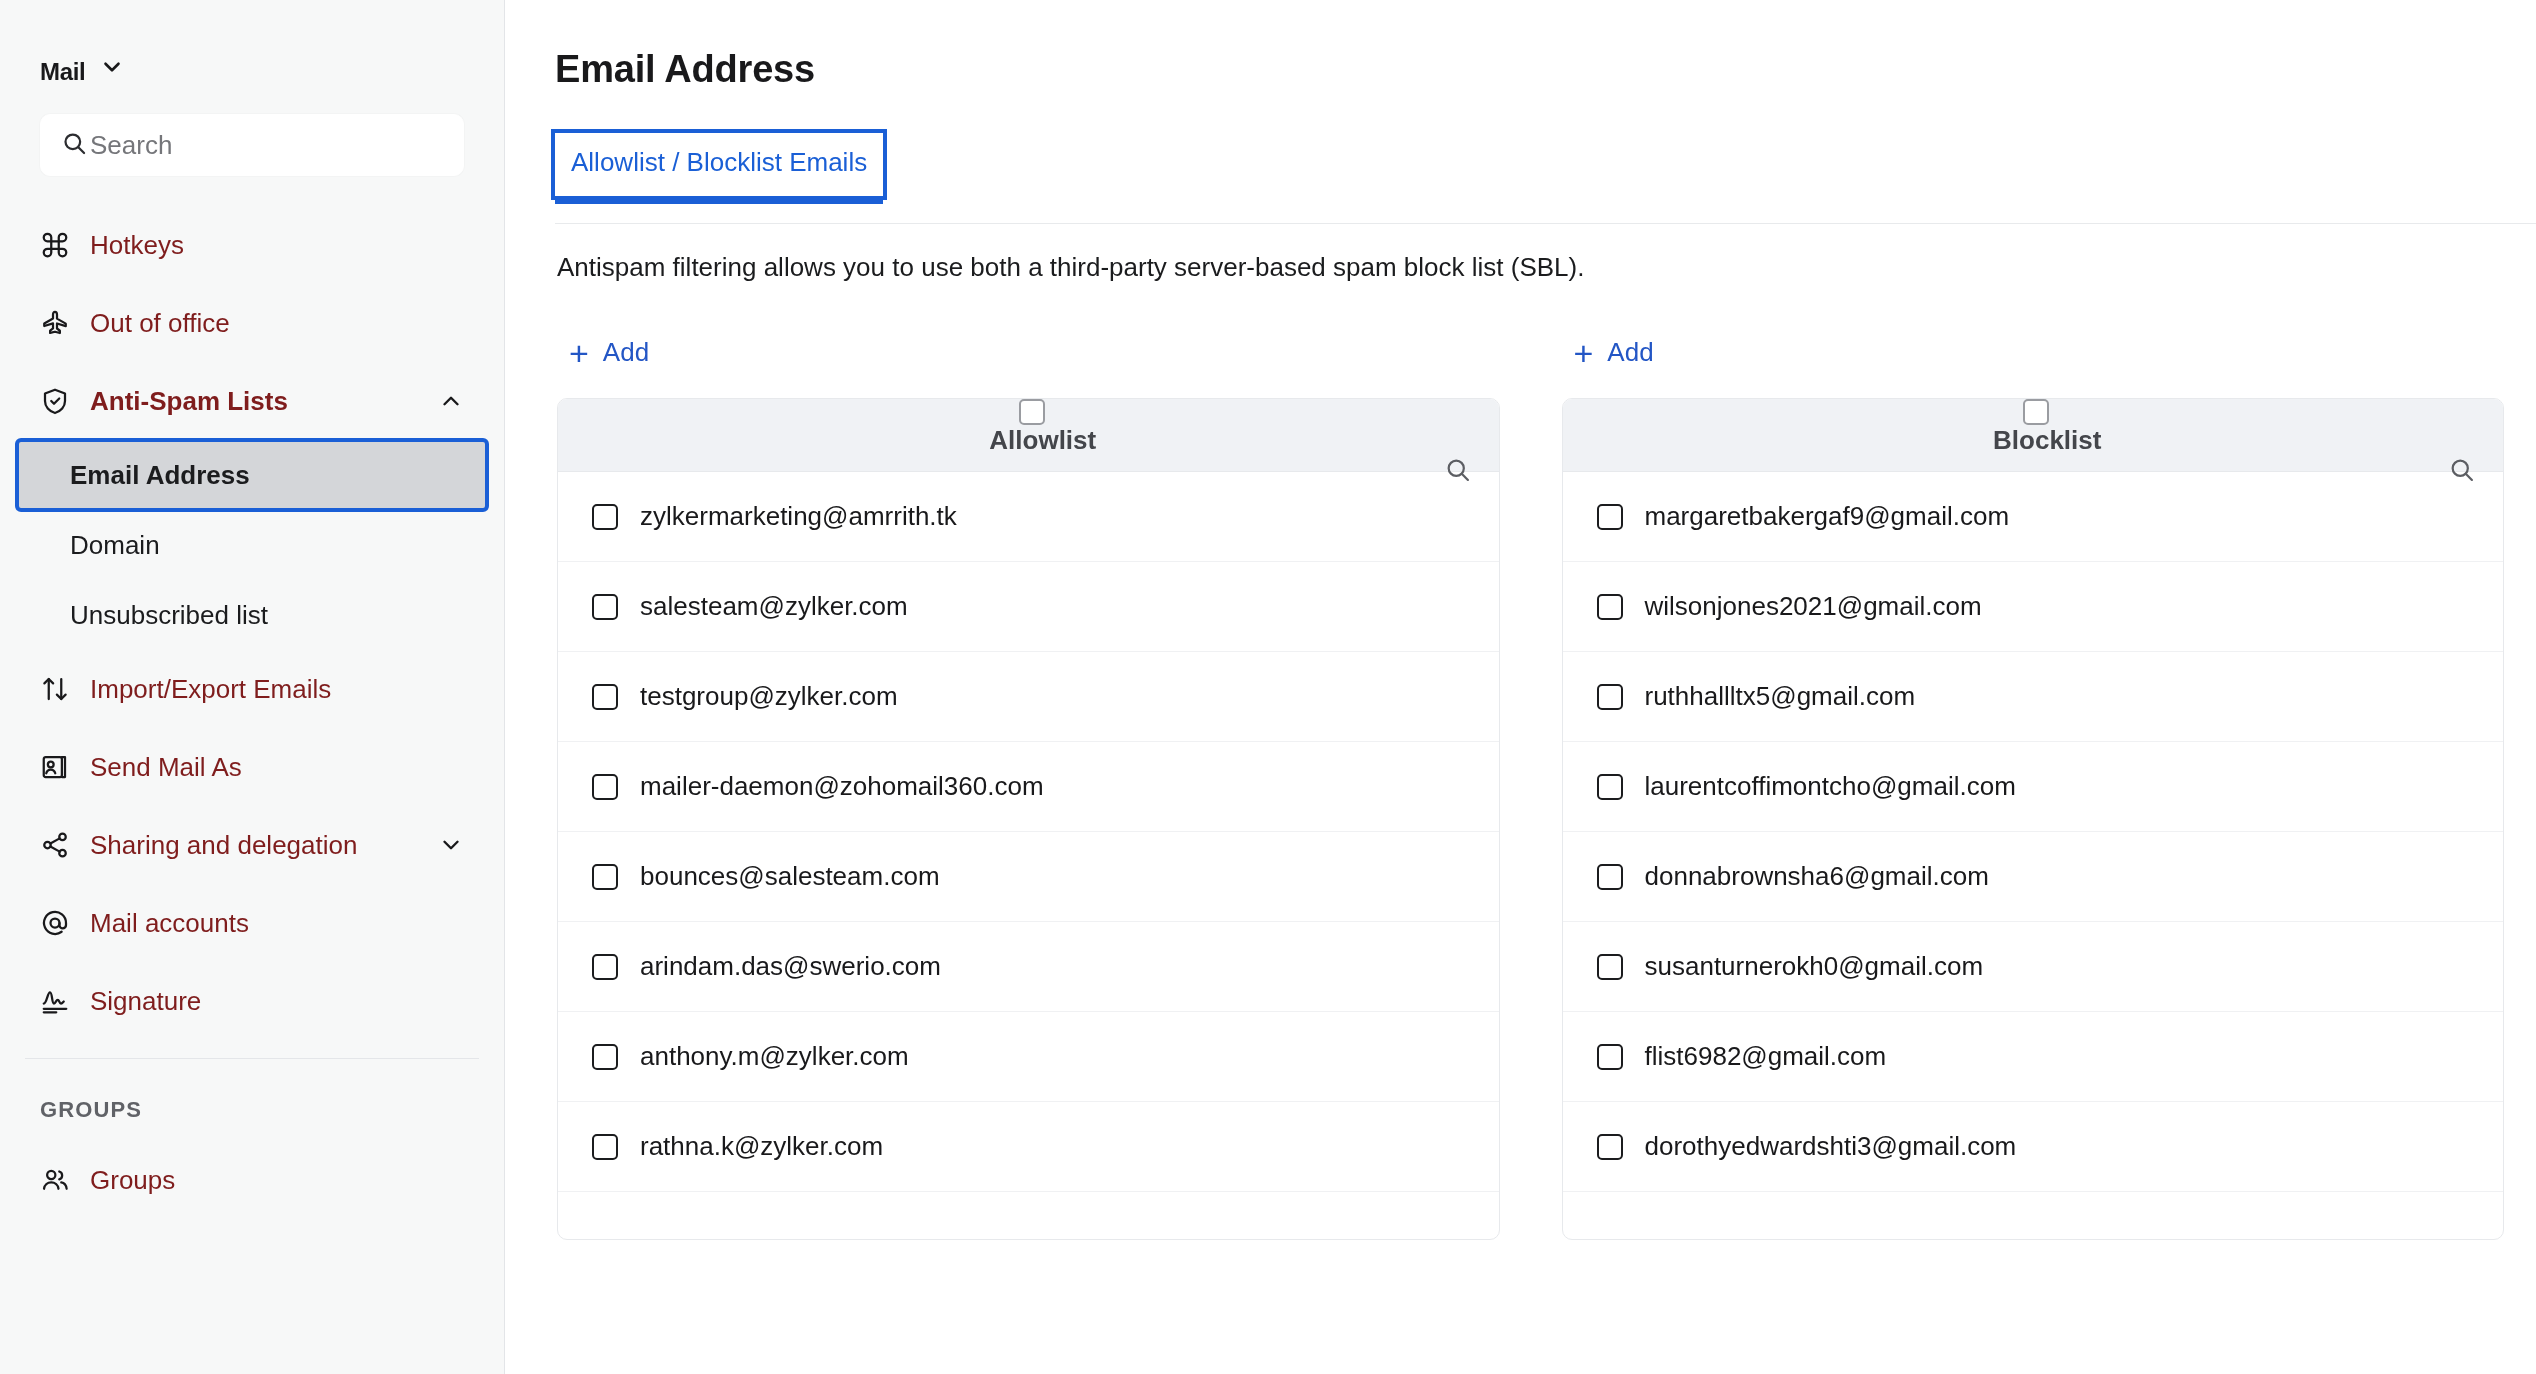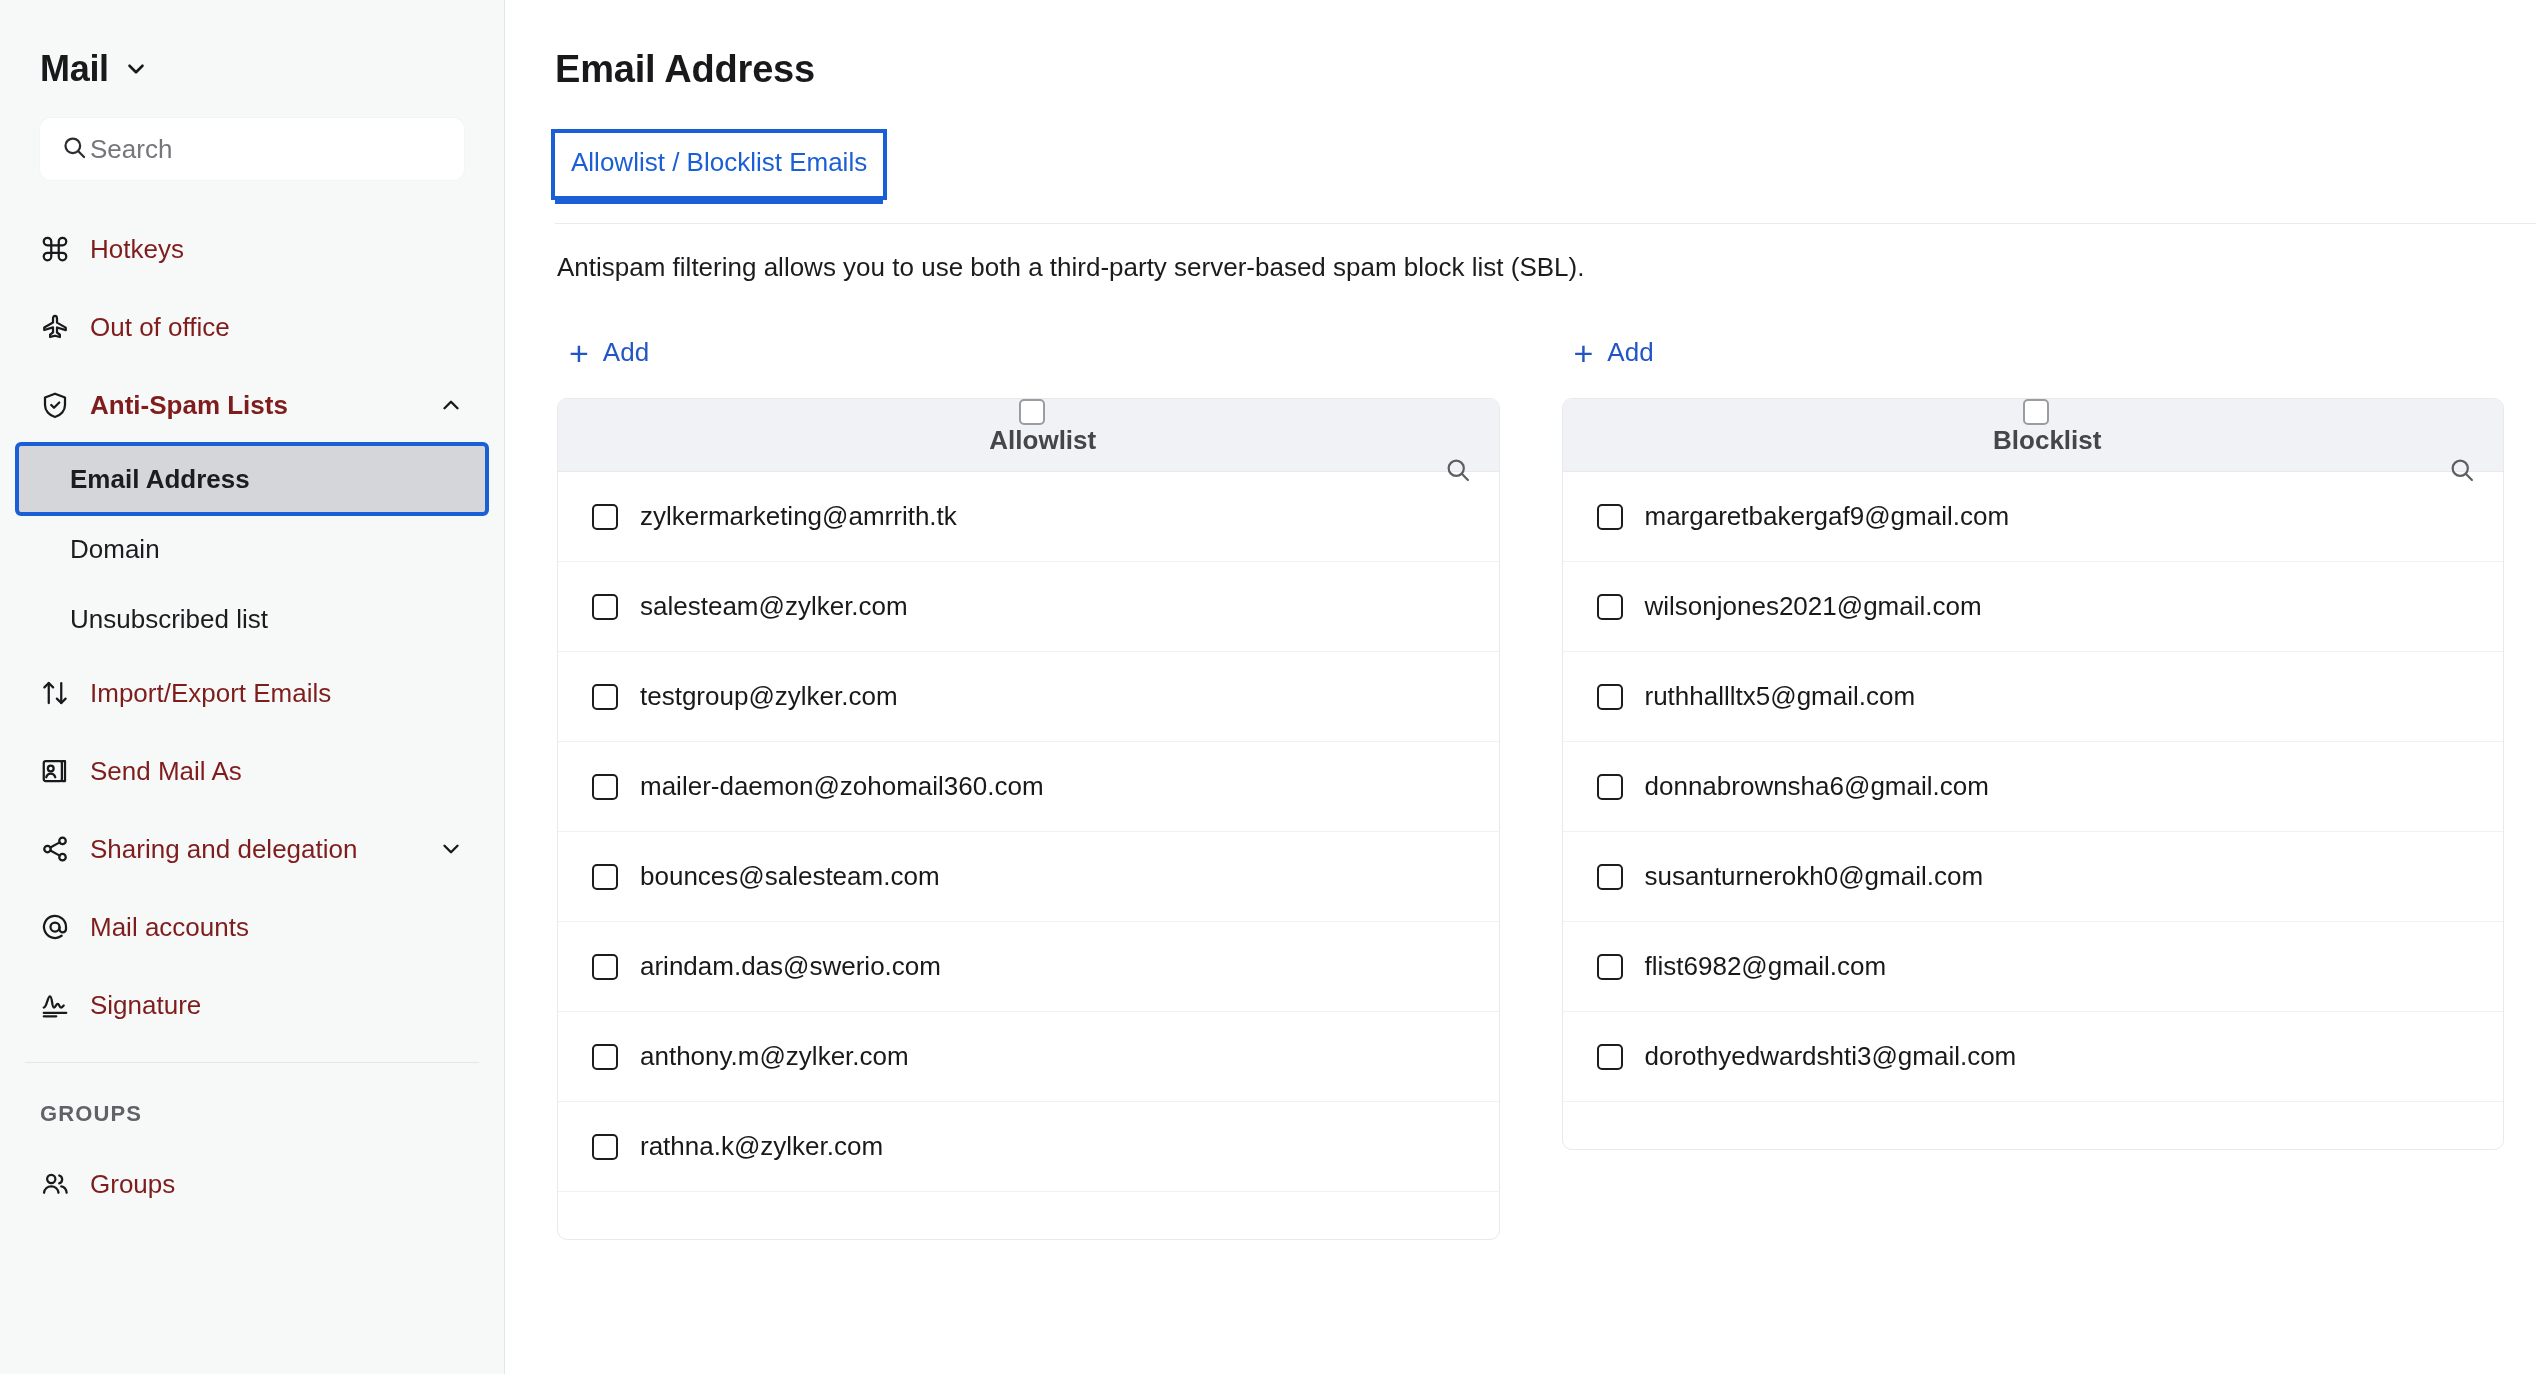--- a/index.html
+++ b/index.html
@@ -15,21 +15,21 @@
   .sidebar {
     width: 505px; height: 1374px; flex: 0 0 505px;
     background: #f7f8f8;
     border-right: 1px solid #e3e5e8;
     position: relative;
   }
   .brand-row {
     display: flex; align-items: center; gap: 14px;
     padding: 48px 0 0 40px;
   }
-  .brand-title { font-size: 36px; font-weight: 600; color: #19191b; letter-spacing: -0.3px; }
+  .brand-title { font-size: 24px; font-weight: 600; color: #19191b; letter-spacing: -0.3px; margin-top: 10px; }
   .chev { display: inline-flex; }
 
   .search-wrap { padding: 28px 40px 0 40px; }
   .search-box {
     display: flex; align-items: center; gap: 2px;
     height: 62px; background: #ffffff;
     border: 1px solid #ffffff; border-radius: 10px;
     padding: 0 20px;
     box-shadow: 0 0 0 1px rgba(0,0,0,0.015);
   }
@@ -383,20 +383,24 @@
           <div class="row">
             <span class="cb"></span>
             <span class="em">wilsonjones2021@gmail.com</span>
           </div>
           <div class="row">
             <span class="cb"></span>
             <span class="em">ruthhallltx5@gmail.com</span>
           </div>
           <div class="row">
             <span class="cb"></span>
+            <span class="em">laurentcoffimontcho@gmail.com</span>
+          </div>
+          <div class="row">
+            <span class="cb"></span>
             <span class="em">donnabrownsha6@gmail.com</span>
           </div>
           <div class="row">
             <span class="cb"></span>
             <span class="em">susanturnerokh0@gmail.com</span>
           </div>
           <div class="row">
             <span class="cb"></span>
             <span class="em">flist6982@gmail.com</span>
           </div>

